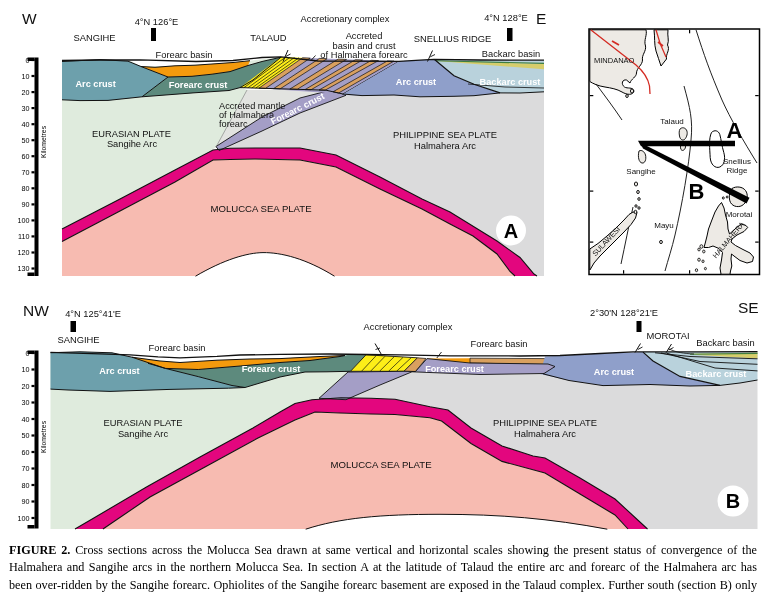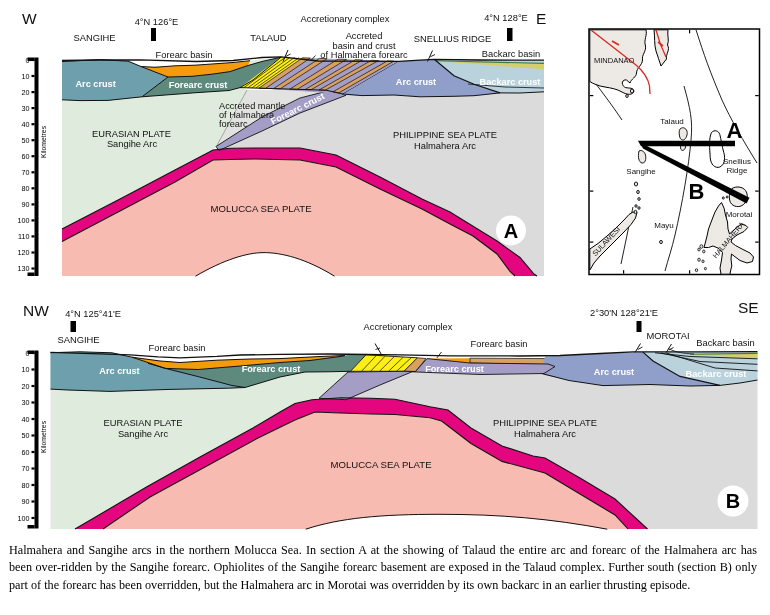--- a/index.html
+++ b/index.html
@@ -261,15 +261,15 @@
 <text x="737" y="164" font-size="8" text-anchor="middle" fill="#111" font-weight="normal" font-family="Liberation Sans, sans-serif">Snellius</text>
 <text x="737" y="173" font-size="8" text-anchor="middle" fill="#111" font-weight="normal" font-family="Liberation Sans, sans-serif">Ridge</text>
 <text x="664" y="228" font-size="8" text-anchor="middle" fill="#111" font-weight="normal" font-family="Liberation Sans, sans-serif">Mayu</text>
 <text x="739" y="216.5" font-size="8" text-anchor="middle" fill="#111" font-weight="normal" font-family="Liberation Sans, sans-serif">Morotai</text>
 <text x="608" y="243" font-size="7.2" text-anchor="middle" fill="#111" font-weight="normal" font-family="Liberation Sans, sans-serif" transform="rotate(-47 608 243)">SULAWESI</text>
 <text x="730.5" y="241.5" font-size="7.2" text-anchor="middle" fill="#111" font-weight="normal" font-family="Liberation Sans, sans-serif" transform="rotate(-50 730.5 241.5)">HALMAHERA</text>
 <text x="734.5" y="138" font-size="22" text-anchor="middle" fill="#000" font-weight="bold" font-family="Liberation Sans, sans-serif">A</text>
 <text x="696.5" y="199" font-size="22" text-anchor="middle" fill="#000" font-weight="bold" font-family="Liberation Sans, sans-serif">B</text>
 </svg>
 <div id="cap">
-<div id="capl1" style="text-align:justify;text-align-last:justify;overflow:hidden;height:17.5px;">Halmahera and Sangihe arcs in the northern Molucca Sea. In section A at the showing of Talaud the entire arc and forearc of the Halmahera arc has</div>
+<div id="capl0" style="text-align:justify;text-align-last:justify;overflow:hidden;height:17.5px;"><b>FIGURE 2.</b> Cross sections across the Molucca Sea drawn at same vertical and horizontal scales showing the present status of convergence of the</div>
+<div id="capl1" style="text-align:justify;text-align-last:justify;overflow:hidden;height:17.5px;">Halmahera and Sangihe arcs in the northern Molucca Sea. In section A at the latitude of Talaud the entire arc and forearc of the Halmahera arc has</div>
 <div id="capl2" style="text-align:justify;text-align-last:justify;overflow:hidden;height:17.5px;">been over-ridden by the Sangihe forearc. Ophiolites of the Sangihe forearc basement are exposed in the Talaud complex. Further south (section B) only</div>
-<div id="capl3" style="overflow:hidden;height:17.5px;">part of the forearc has been overridden, but the Halmahera arc in Morotai was overridden by its own backarc in an earlier thrusting episode.</div>
 </div>
 </body></html>

